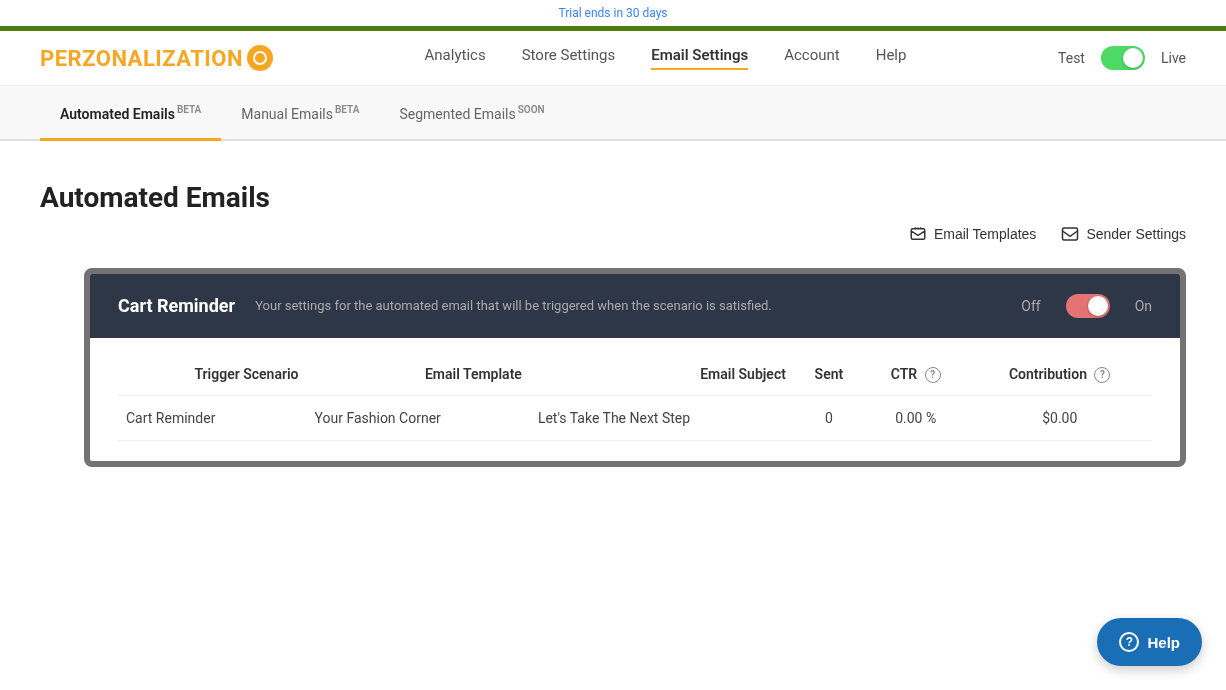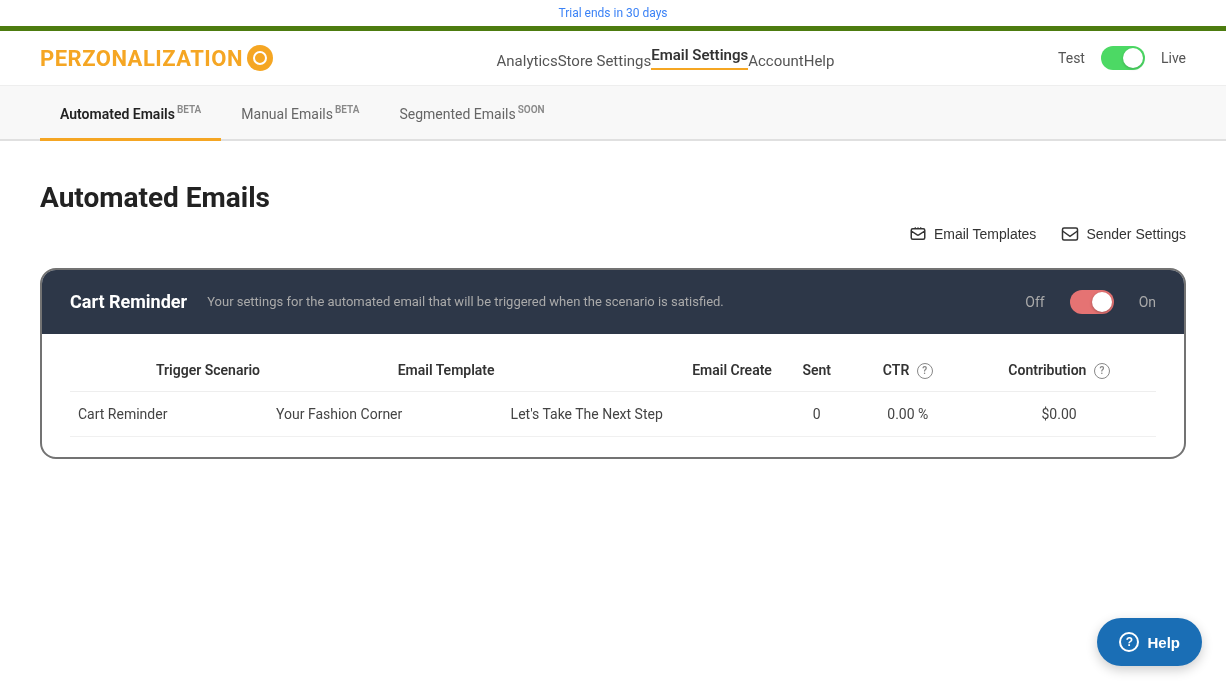--- a/index.html
+++ b/index.html
@@ -43,21 +43,22 @@
     }
     .logo-icon::after {
       content: '';
       width: 10px;
       height: 10px;
       border: 2px solid #fff;
       border-radius: 50%;
     }
     .nav-links {
       display: flex;
-      align-items: flex-end;
+      align-items: flex-start;
+      gap: 36px;
     }
     .nav-links a {
       text-decoration: none;
       color: #555;
       font-size: 15px;
     }
     .nav-links a.active {
       color: #333;
       font-weight: 600;
       border-bottom: 2px solid #f5a623;
@@ -168,23 +169,24 @@
     .action-btn .icon-wrap {
       width: 20px;
       height: 20px;
       display: inline-flex;
       align-items: center;
       justify-content: center;
     }
 
     
     .card {
-      border: 2px solid #737373;
-      border-radius: 16px;
+      border: 6px solid #737373;
+      border-radius: 8px;
       overflow: hidden;
+      margin-left: 44px;
     }
     .card-header {
       background: #2d3748;
       color: #fff;
       padding: 20px 28px;
       display: flex;
       align-items: center;
       justify-content: space-between;
     }
     .card-header-title {
@@ -382,21 +384,21 @@
         <div class="toggle-red"></div>
         <span class="toggle-label on">On</span>
       </div>
     </div>
     <div class="card-table">
       <table>
         <thead>
           <tr>
             <th>Trigger Scenario</th>
             <th>Email Template</th>
-            <th>Email Create</th>
+            <th>Email Subject</th>
             <th class="col-sent">Sent</th>
             <th class="col-ctr">
               <span>CTR</span>
               <span class="question-icon">?</span>
             </th>
             <th class="col-contribution">
               <span>Contribution</span>
               <span class="question-icon">?</span>
             </th>
           </tr>

